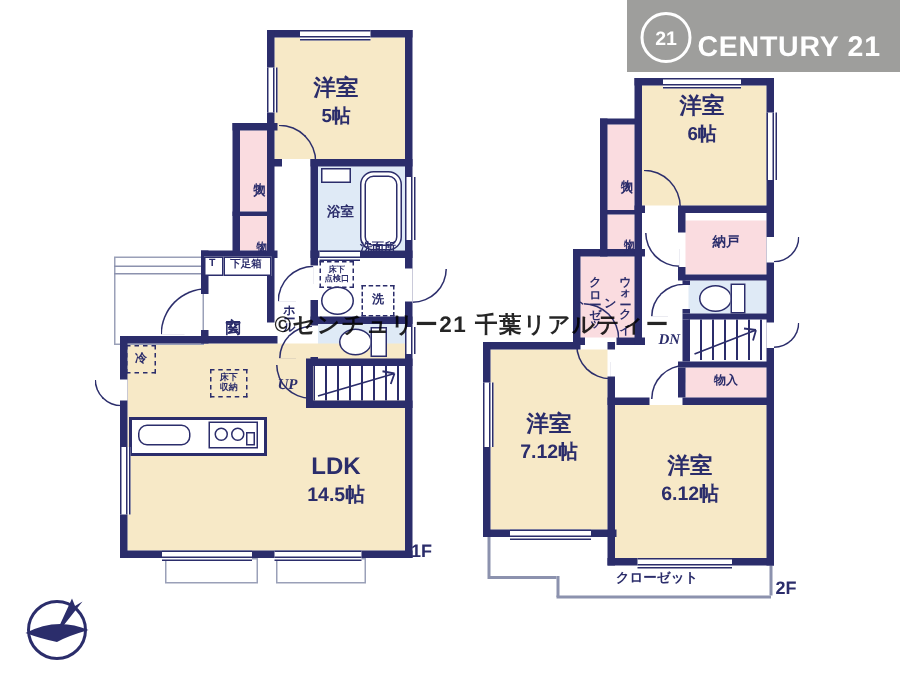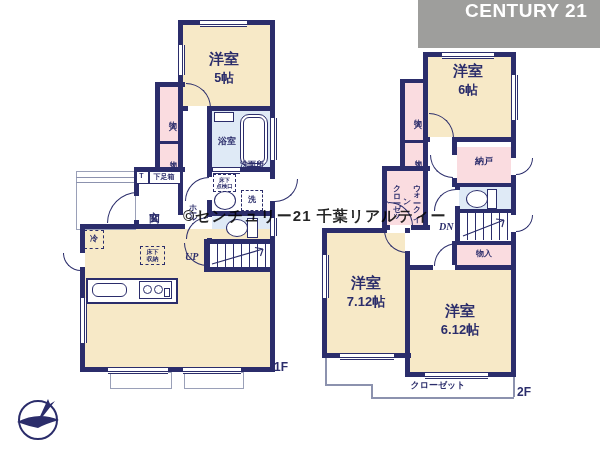--- a/index.html
+++ b/index.html
@@ -23,21 +23,21 @@
   .tline{position:absolute;background:#8c92ae;z-index:2}
   .lbl{position:absolute;color:#2b2d6b;font-weight:bold;text-align:center;line-height:1.2;z-index:8;white-space:nowrap}
   .vlbl{writing-mode:vertical-rl;text-orientation:mixed;letter-spacing:1px;white-space:pre-line;line-height:1.25}
   .dash{position:absolute;border:1px dashed #2b2d6b;color:#2b2d6b;display:flex;flex-direction:column;align-items:center;justify-content:center;text-align:center;z-index:7;font-weight:bold;line-height:1.1}
   .fix{position:absolute;border:1.3px solid #2b2d6b;background:#fff;z-index:3}
   .stairs{position:absolute;background-color:#fff;background-image:repeating-linear-gradient(90deg,#2b2d6b 0,#2b2d6b 1px,transparent 1px,transparent 8px);z-index:3}
   .room-big{font-size:15px}
   .room-big .sz{font-size:12.5px}
   #logo-band{position:absolute;left:418px;top:0;width:182px;height:48px;background:rgba(151,151,148,0.93);z-index:30}
   #logo-band .circle21{position:absolute;left:9px;top:8px;width:30px;height:30px;border:2.5px solid #fff;border-radius:50%;color:#fff;font-size:13px;font-weight:bold;display:flex;align-items:center;justify-content:center}
-  #logo-band .brandname{position:absolute;left:47px;top:0;color:#fff;font-size:19px;font-weight:bold;letter-spacing:.5px;white-space:nowrap}
+  #logo-band .brandname{position:absolute;left:47px;top:21px;color:#fff;font-size:19px;font-weight:bold;letter-spacing:.5px;white-space:nowrap}
   #logo-band .brandsub{position:absolute;right:14px;top:30px;color:#c9b389;font-size:12px;font-weight:bold;letter-spacing:2px;white-space:nowrap}
   #watermark{position:absolute;left:183px;top:207px;font-size:15px;letter-spacing:1px;color:#000000;opacity:.85;z-index:20;font-weight:bold;white-space:nowrap}
 </style>
 </head>
 <body>
 
 <div id="canvas">
 
   <div class="lbl room-big" style="left:196px;top:50px;width:56px;">
     <span>洋室</span><br>
@@ -61,20 +61,24 @@
     <span>洗</span>
   </div>
   <div class="dash" style="left:84px;top:230px;width:18px;height:17px;font-size:8px;">
     <span>冷</span>
   </div>
   <div class="dash" style="left:140px;top:246px;width:23px;height:17px;font-size:6px;">
     <span>床下</span>
     <span>収納</span>
   </div>
   <div class="lbl" style="left:185px;top:251px;font-size:10px;font-style:italic;font-family:'Liberation Serif',serif;">UP</div>
+  <div class="lbl room-big" style="left:193px;top:302px;width:62px;">
+    <span style="font-size:16px;">LDK</span><br>
+    <span class="sz" style="font-size:13px;">14.5帖</span>
+  </div>
   <div class="lbl" style="left:274px;top:360px;font-size:12px;">1F</div>
 
   <div class="lbl room-big" style="left:440px;top:62px;width:56px;">
     <span>洋室</span><br>
     <span class="sz">6帖</span>
   </div>
   <div class="lbl vlbl" style="left:406px;top:93px;width:16px;height:42px;font-size:8px;">物入</div>
   <div class="lbl vlbl" style="left:406px;top:144px;width:16px;height:21px;font-size:7px;">物入</div>
   <div class="lbl vlbl" style="left:389px;top:173px;width:32px;height:51px;font-size:8px;">ウォークイン
 クローゼット</div>
@@ -120,20 +124,21 @@
   </svg>
 
   <svg class="abs" style="left:12px;top:392px;z-index:5;" width="54" height="54" viewBox="0 0 54 54">
     <circle cx="26" cy="28" r="19" fill="none" stroke="#2b2d6b" stroke-width="2"></circle>
     <path d="M24 33 L36 7 L38 12 L43 9 Z" fill="#2b2d6b"></path>
     <path d="M5 30 Q26 19 47 28 Q33 32 26 36 Q16 34 5 30 Z" fill="#2b2d6b"></path>
   </svg>
 
   <div id="watermark">©センチュリー21 千葉リアルティー</div>
   <div id="logo-band">
+    <div class="circle21">21</div>
     <div class="brandname">CENTURY 21</div>
   </div>
 <div class="fill" style="left: 183px; top: 25px; width: 87px; height: 81px; background: rgb(247, 233, 199);"></div>
     <div class="fill" style="left: 160px; top: 87px; width: 18px; height: 54px; background: rgb(250, 220, 224);"></div>
     <div class="fill" style="left: 160px; top: 144px; width: 18px; height: 23px; background: rgb(250, 220, 224);"></div>
     <div class="fill" style="left: 212px; top: 111px; width: 58px; height: 56px; background: rgb(223, 234, 246);"></div>
     <div class="fill" style="left: 212px; top: 216px; width: 58px; height: 23px; background: rgb(223, 234, 246);"></div>
     <div class="fill" style="left: 85px; top: 229px; width: 185px; height: 138px; background: rgb(247, 233, 199);"></div>
     <div class="fill" style="left: 428px; top: 57px; width: 83px; height: 80px; background: rgb(247, 233, 199);"></div>
     <div class="fill" style="left: 405px; top: 83px; width: 18px; height: 57px; background: rgb(250, 220, 224);"></div>

